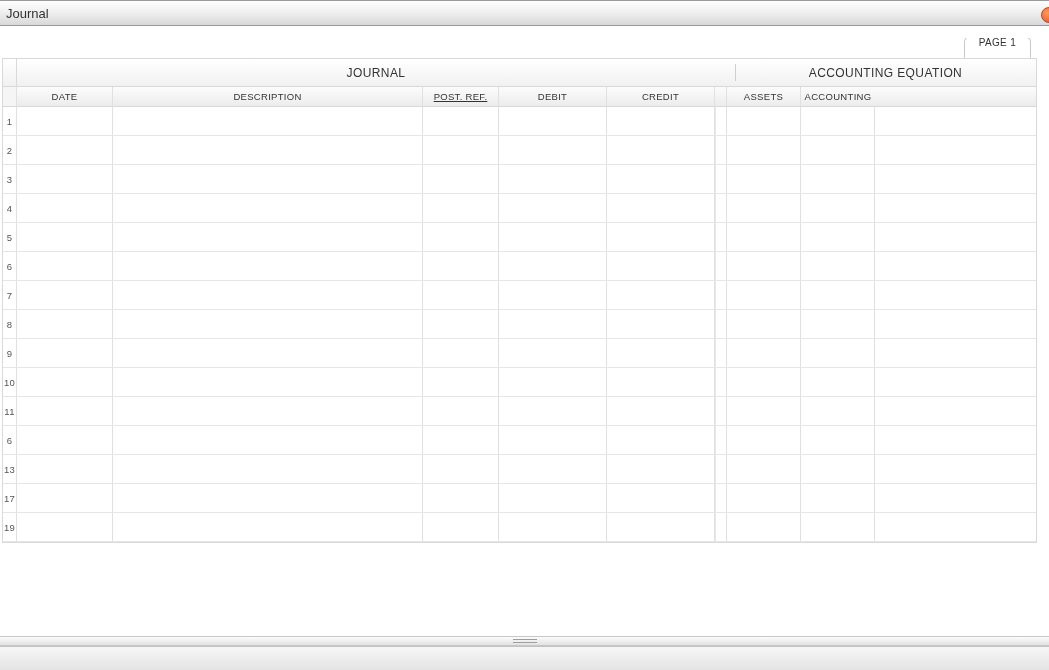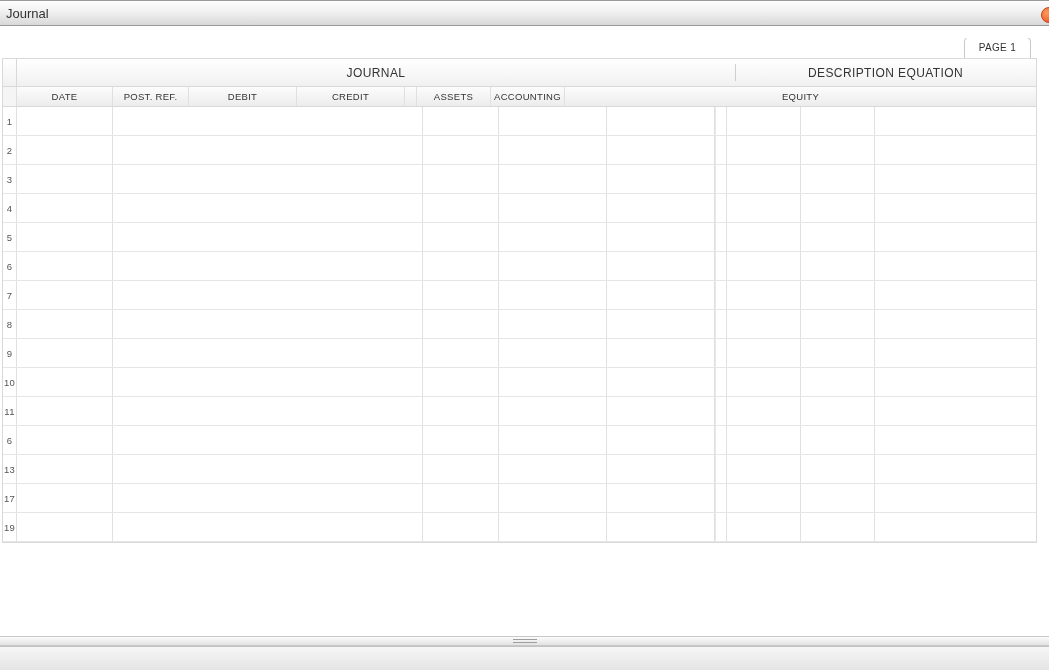--- a/index.html
+++ b/index.html
@@ -38,21 +38,21 @@
   .page-tab {
     position: absolute;
     right: 6px;
     top: -2px;
     height: 22px;
     background: #ffffff;
     border: 1px solid #c8c8c8;
     border-bottom: none;
     border-radius: 6px 6px 0 0;
     padding: 0 14px;
-    display: flex; align-items: center;
+    display: flex; 
     font-size: 10px;
     letter-spacing: .3px;
   }
 
   .sheet {
     margin-top: 20px;
     border: 1px solid #d9d9d9;
   }
 
   .group-hdr {
@@ -86,21 +86,21 @@
     border-right: 1px solid #e0e0e0;
     display: flex; align-items: center; justify-content: center;
     font-size: 9.5px;
     letter-spacing: .3px;
   }
   .col-hdr .cell:last-child, .row .cell:last-child { border-right: none; }
   .col-hdr .cell-rownum { width: 14px; background: #f5f5f5; }
   .rownum { width: 14px; font-size: 9px; color: #555; background: #f8f8f8; }
   .c-date    { width: 96px; }
   .c-desc    { width: 310px; }
-  .c-post    { width: 76px; }
+  .c-post    { width: 76px; text-decoration: underline; }
   .c-debit   { width: 108px; }
   .c-credit  { width: 108px; }
   .gap       { width: 12px; border-right: 1px solid #e8e8e8; background: #fff; }
   .c-assets  { width: 74px; }
   .c-liab    { width: 74px; }
   .c-equity  { flex: 1; }
 
   .row {
     display: flex;
     height: 29px;
@@ -152,34 +152,34 @@
   </div>
 
   <div class="sheet">
 
     <div class="group-hdr">
       <div class="rownum-spacer"></div>
       <div class="grp journal">
         <span>JOURNAL</span>
       </div>
       <div class="grp equation">
-        <span>DESCRIPTION EQUATION</span>
+        <span>ACCOUNTING EQUATION</span>
       </div>
     </div>
 
     <div class="col-hdr">
       <div class="cell cell-rownum"></div>
       <div class="cell c-date">DATE</div>
+      <div class="cell c-desc">DESCRIPTION</div>
       <div class="cell c-post">POST. REF.</div>
       <div class="cell c-debit">DEBIT</div>
       <div class="cell c-credit">CREDIT</div>
       <div class="cell gap"></div>
       <div class="cell c-assets">ASSETS</div>
       <div class="cell c-liab">ACCOUNTING</div>
-      <div class="cell c-equity">EQUITY</div>
     </div>
 
     <div id="rows-container">
         <div class="row">
           <div class="cell rownum">1</div>
           <div class="cell c-date"></div>
           <div class="cell c-desc"></div>
           <div class="cell c-post"></div>
           <div class="cell c-debit"></div>
           <div class="cell c-credit"></div>

